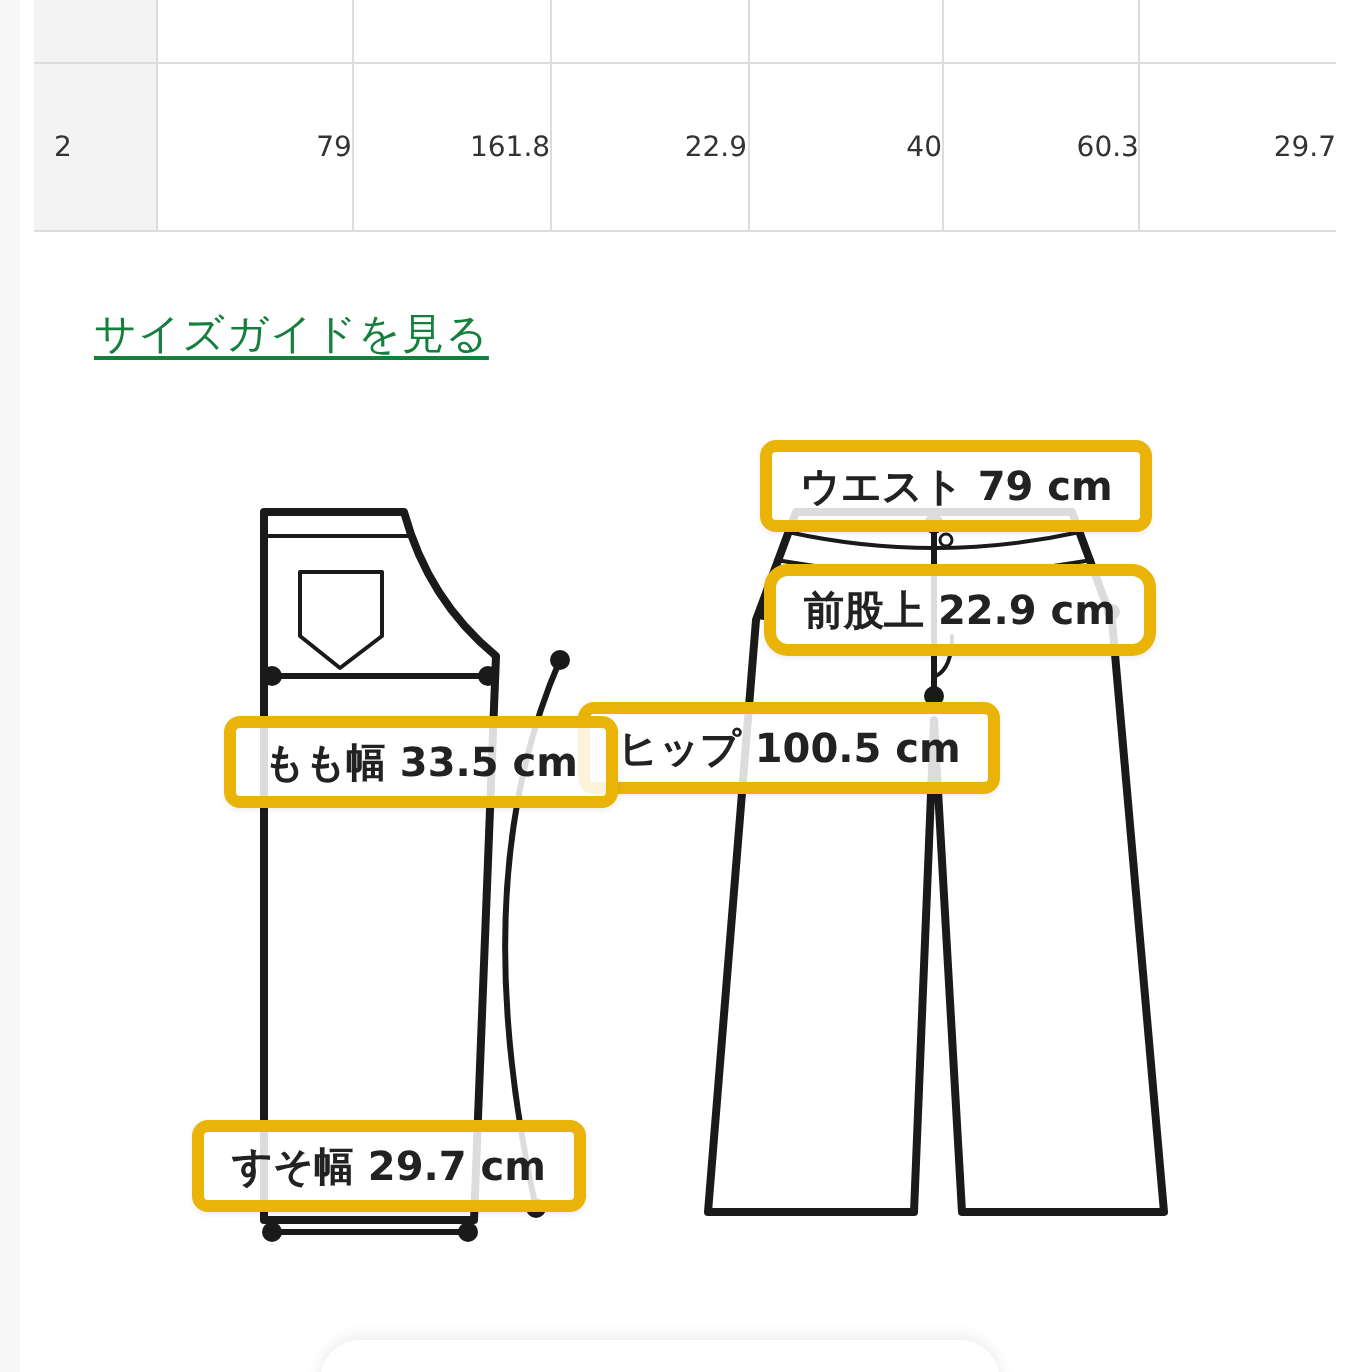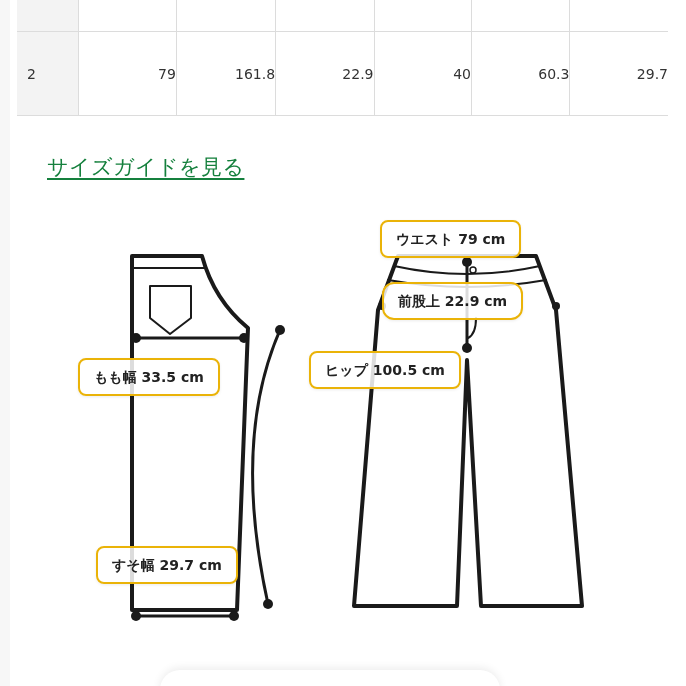--- a/index.html
+++ b/index.html
@@ -28,23 +28,23 @@
     position:absolute; left:17px; top:153px; font-size:21px; color:#15803d;
     text-decoration:underline; text-underline-offset:4px; letter-spacing:0.5px;
     cursor:pointer;
     margin-left:30px;
   }
   
   .diagram { position:absolute; left:0; top:200px; width:686px; height:440px; }
   .diagram svg { position:absolute; left:0; top:0; }
   .label {
     position:absolute; background:rgba(255,255,255,0.85);
-    border:2px solid #eab308; border-radius:8px;
+    border:6px solid #eab308; border-radius:8px;
     box-shadow:0 1px 3px rgba(0,0,0,0.08);
-    font-weight:bold; font-size:14px; color:#222; white-space:nowrap;
+    font-weight:bold; font-size:20px; color:#222; white-space:nowrap;
     padding:0 14px; height:34px; line-height:34px;
   }
   
   .bottom-card {
     position:absolute; left:160px; top:670px; width:340px; height:40px;
     background:#fff; border-radius:20px 20px 0 0;
     box-shadow:0 -2px 8px rgba(0,0,0,0.08);
   }
 </style>
 </head>
@@ -108,18 +108,18 @@
       <circle cx="467" cy="262" r="5"></circle>
       <circle cx="467" cy="348" r="5"></circle>
       <circle cx="382" cy="306" r="4"></circle>
       <circle cx="556" cy="306" r="4"></circle>
     </g>
     <circle cx="473" cy="270" r="3" fill="#fff" stroke="#1a1a1a" stroke-width="1.5"></circle>
   </svg>
 
   <div class="label" style="left:380px; top:20px;">ウエスト 79 cm</div>
   <div class="label" style="left:382px; top:82px;border-radius:12px;">前股上 22.9 cm</div>
-  <div class="label" style="left:289px; top:151px;margin-left:20px;">ヒップ 100.5 cm</div>
-  <div class="label" style="left:78px; top:158px;text-align:center;">もも幅 33.5 cm</div>
-  <div class="label" style="left:96px; top:346px;">すそ幅 29.7 cm</div>
+  <div class="label" style="left:289px; top:151px;">ヒップ 100.5 cm</div>
+  <div class="label" style="left:112px; top:158px;text-align:center;">もも幅 33.5 cm</div>
+  <div class="label" style="left:96px; top:360px;">すそ幅 29.7 cm</div>
 </div>
 
 <div class="bottom-card"></div>
 
 </body></html>

